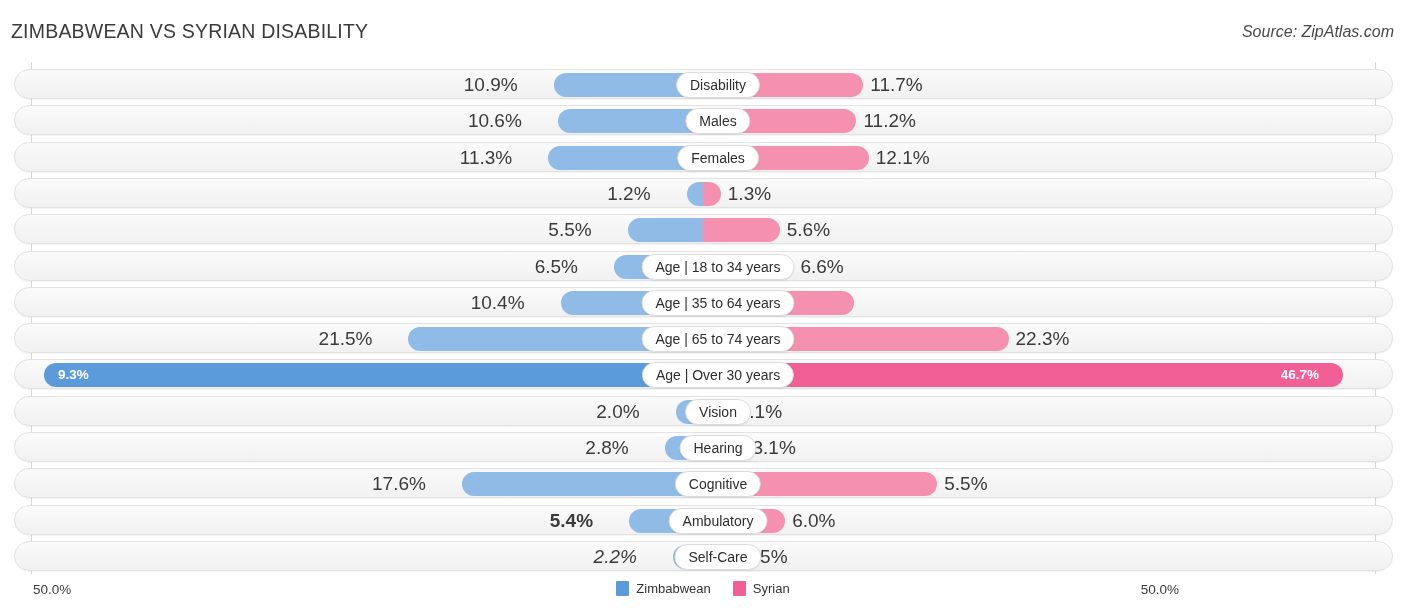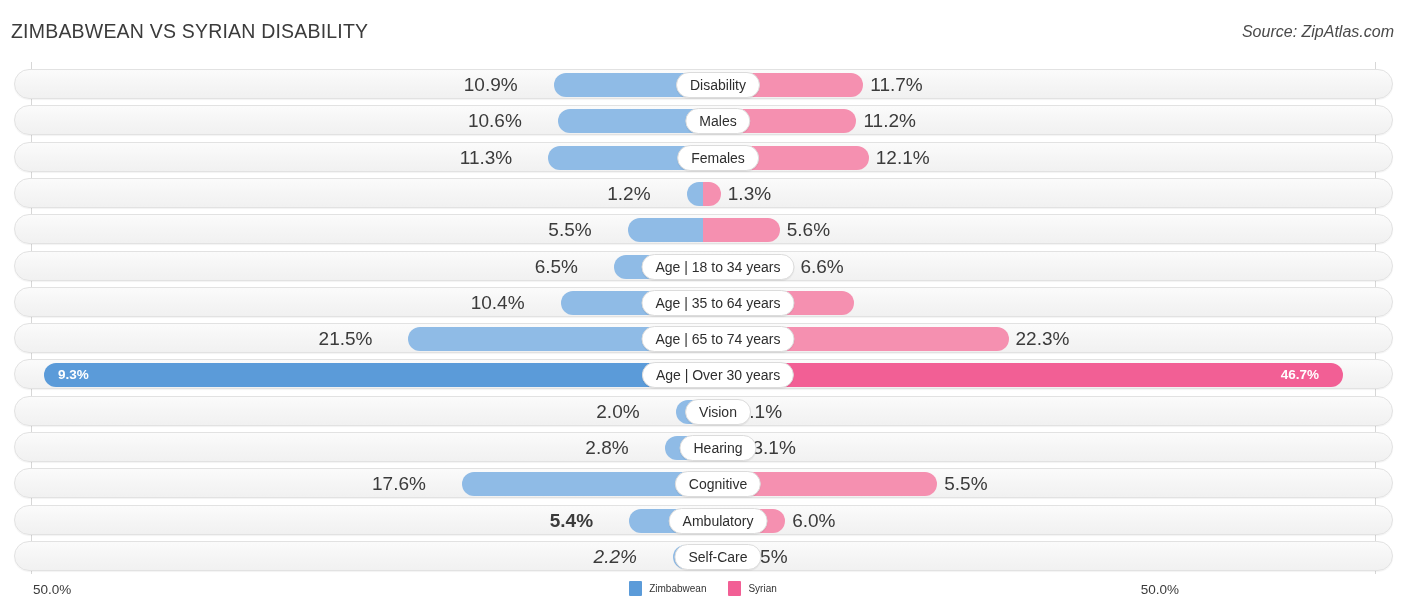--- a/index.html
+++ b/index.html
@@ -159,21 +159,21 @@
     display: flex;
     align-items: center;
     gap: 7px;
   }
   .legend-swatch {
     width: 13px;
     height: 15px;
     border-radius: 1px;
   }
   .legend-text {
-    font-size: 10px;
+    font-size: 13px;
     color: #333333;
     white-space: nowrap;
   }
 </style>
 </head>
 <body>
 
 <div class="header">
   <div class="chart-title">ZIMBABWEAN VS SYRIAN DISABILITY</div>
   <div class="source">Source: ZipAtlas.com</div>

